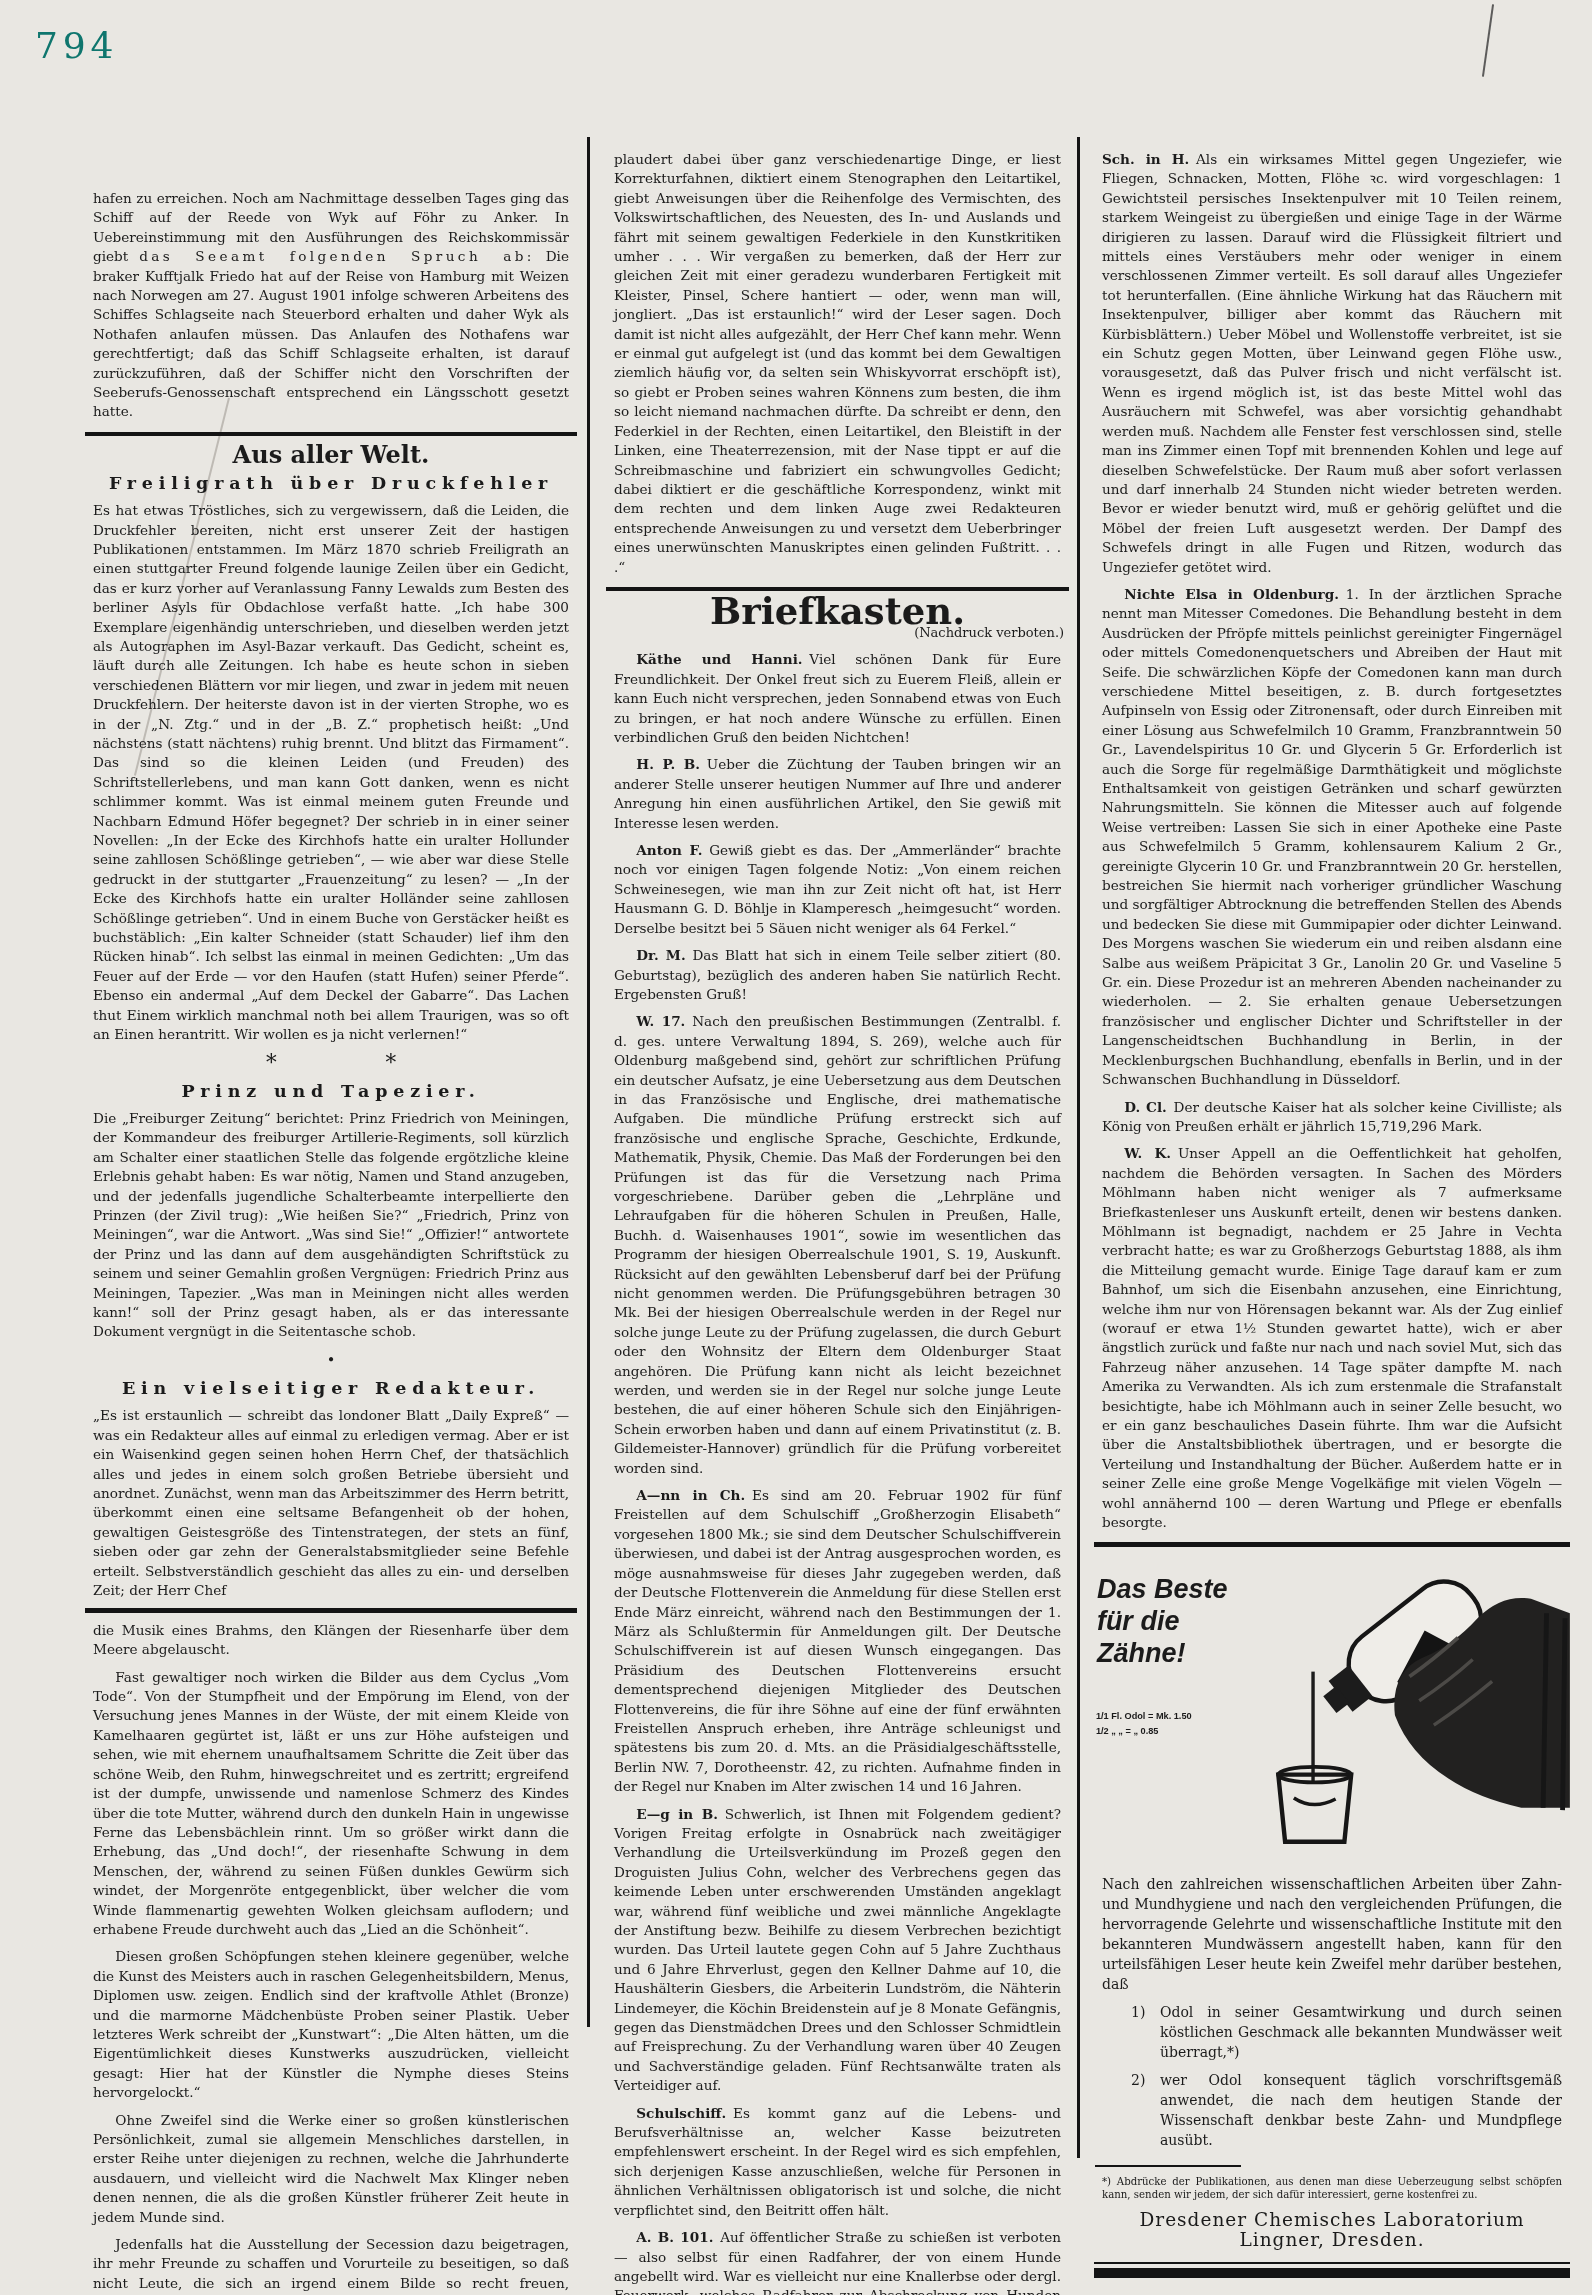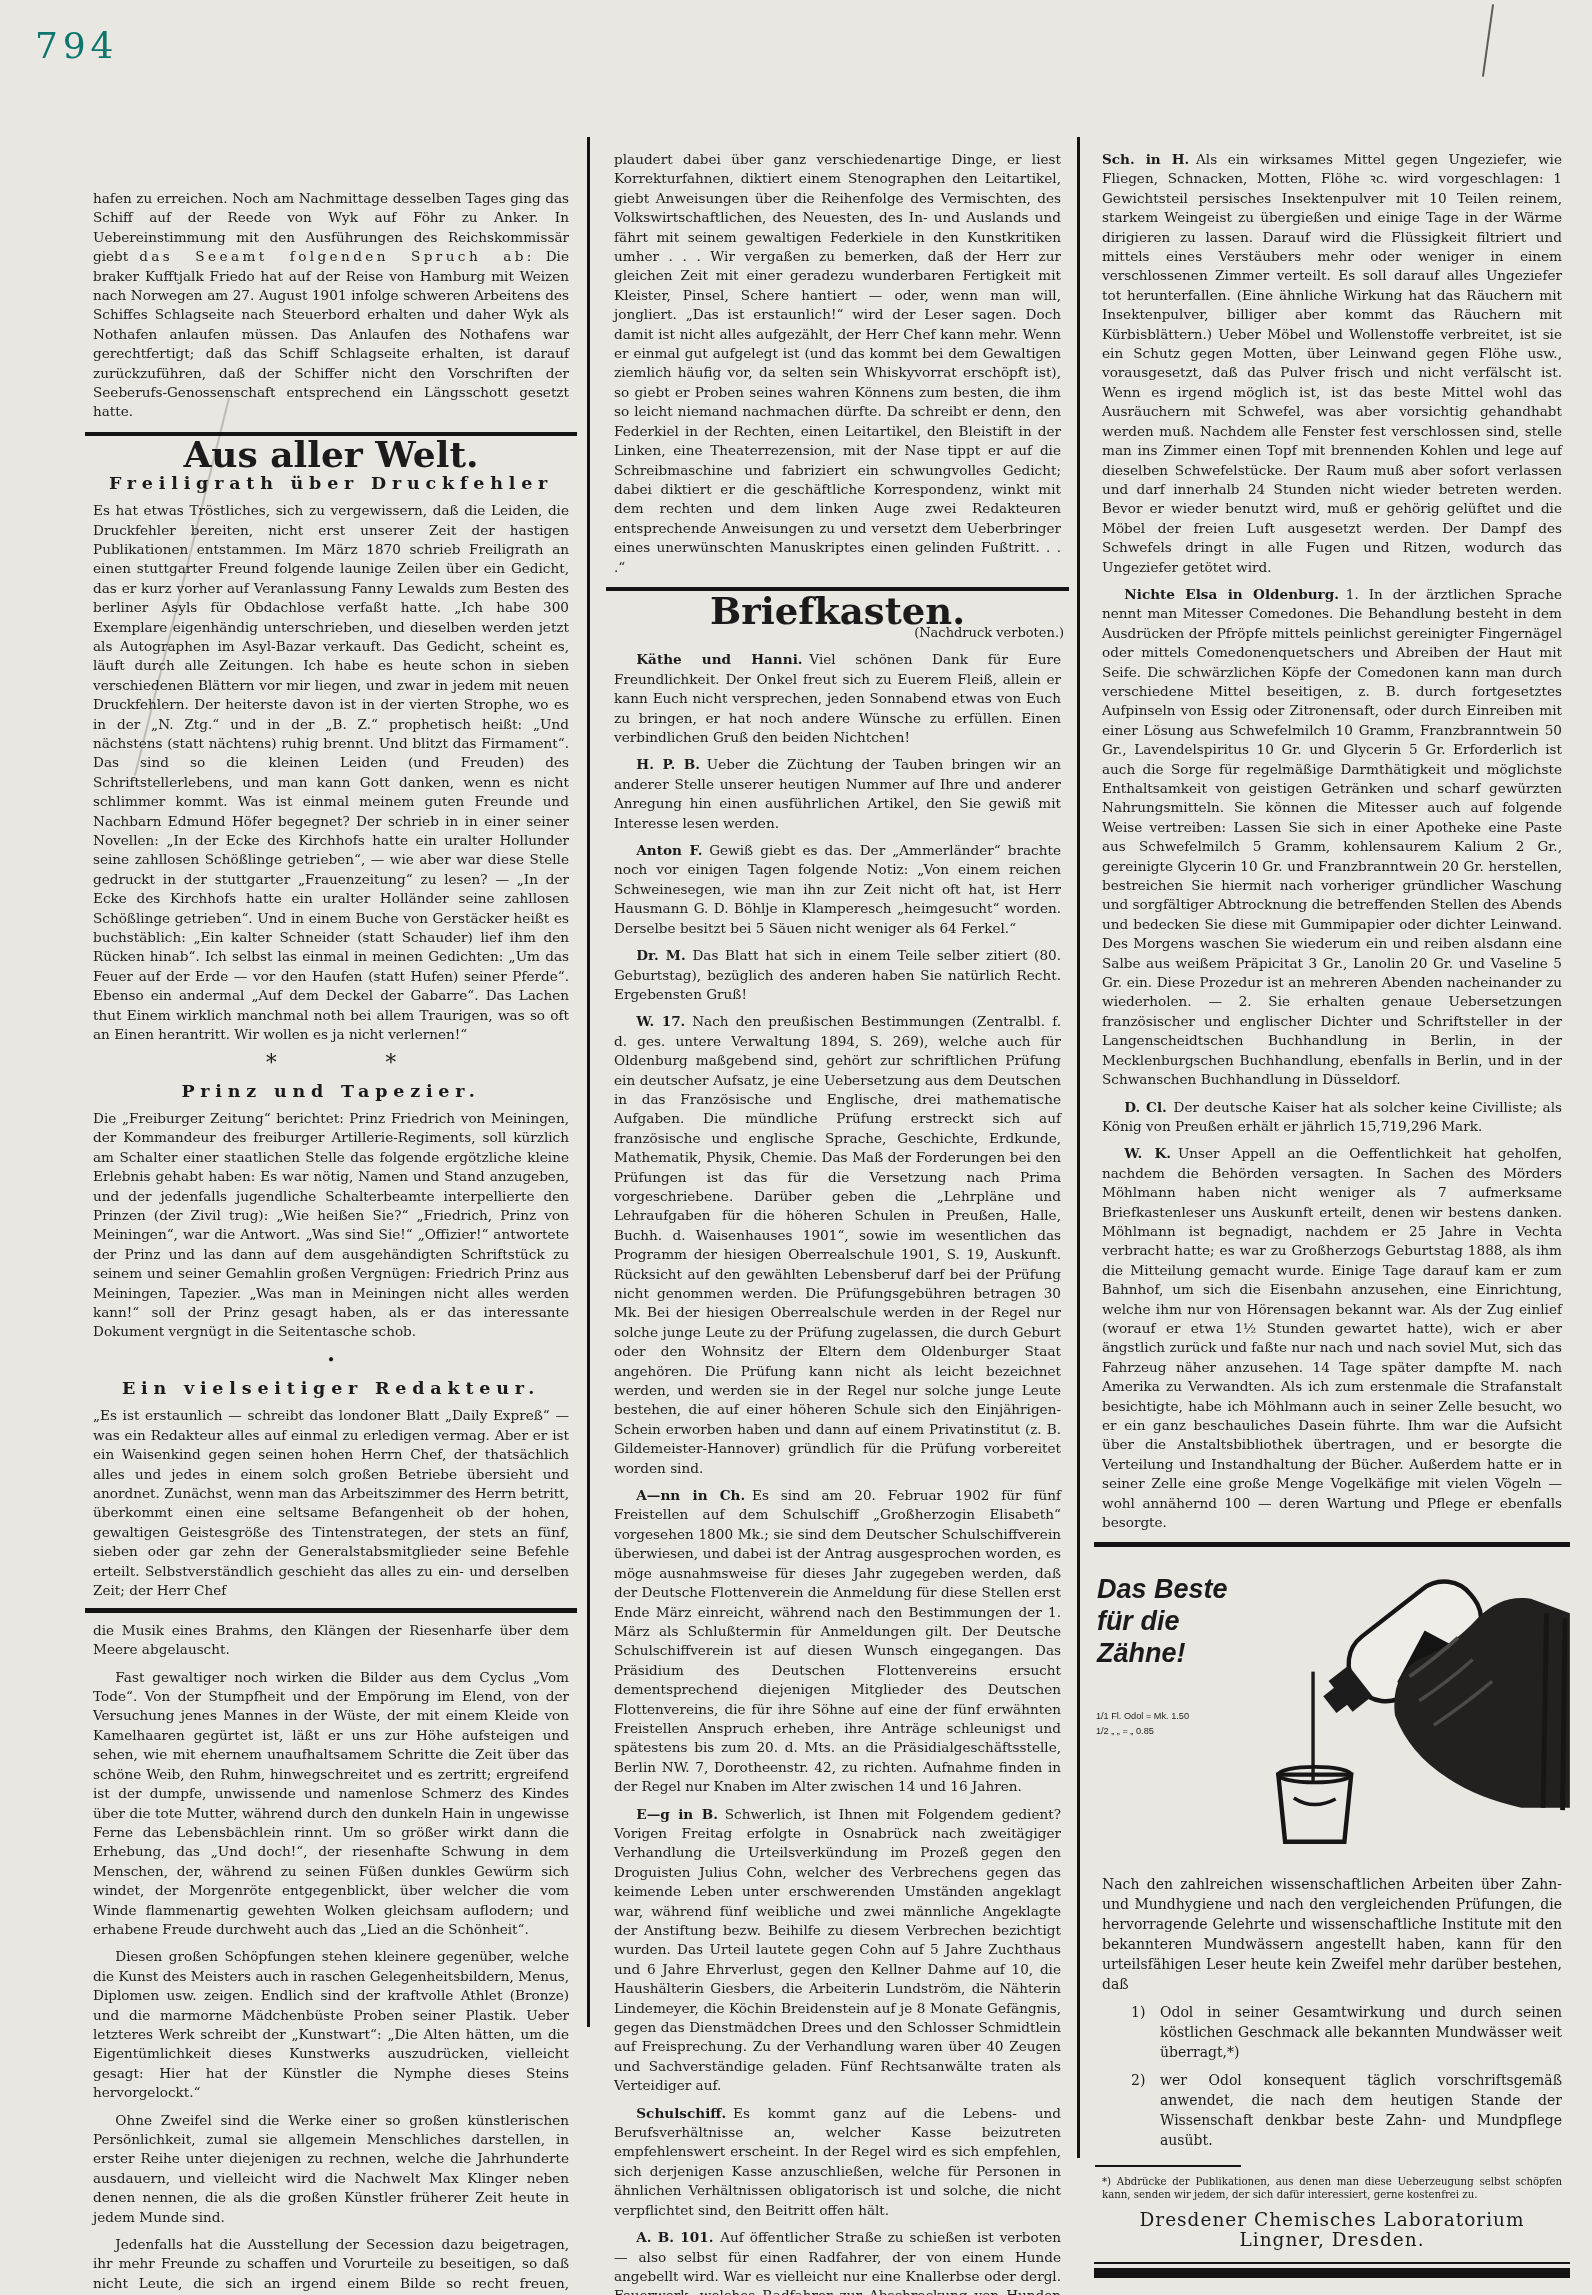--- a/index.html
+++ b/index.html
@@ -17,37 +17,37 @@
   p.noindent{text-indent:0;}
   .emph-sperr{letter-spacing:3.4px;word-spacing:7.8px;}
 
   .vrule{position:absolute;width:2.9px;background:#141414;}
   .vrule-1{left:587px;top:137px;height:1890px;}
   .vrule-2{left:1077px;top:137px;height:2021px;}
 
   .hr-thick{height:4.4px;background:#141414;margin:9.7px 0 8.7px 0;border:0;}
   .hr-thick.tight{margin:6.8px 0 4.9px 0;}
 
-  .h-main{font-size:36px;font-weight:bold;text-align:center;margin:8.7px 0 2.9px 0;text-indent:0;}
+  .h-main{font-size:24px;font-weight:bold;text-align:center;margin:8.7px 0 2.9px 0;text-indent:0;}
   .h-sub{font-size:17.5px;font-weight:bold;text-align:center;letter-spacing:5.8px;margin:9.7px 0 3.9px 0;text-indent:0;}
   .h-brief{font-size:37px;font-weight:bold;text-align:center;margin:10.7px 0 0 0;text-indent:0;}
   .brief-notice{text-align:right;font-size:13px;margin:1.9px 4.9px 7.8px 0;text-indent:0;}
 
   .star-sep{text-align:center;font-size:21.4px;word-spacing:102px;margin:7.8px 0 2.9px 0;text-indent:0;}
   .dot-sep{text-align:center;font-size:14.6px;margin:4.9px 0 1.9px 0;text-indent:0;}
   .dash-sep{width:73px;height:4.4px;background:#141414;margin:20.4px auto 0 auto;}
 
   .letter .lead{font-weight:bold;margin-right:6.8px;}
 
   
   .odol-figure{position:relative;height:311px;margin-top:4.9px;}
   .odol-head{position:absolute;left:2.9px;top:17.5px;width:160px;font-family:"Liberation Sans",sans-serif;
              font-weight:bold;font-style:italic;font-size:27px;line-height:32px;text-align:left;}
   .odol-prices{position:absolute;left:1.9px;top:154px;width:146px;font-family:"Liberation Sans",sans-serif;
-               font-size:9.2px;line-height:14.6px;font-weight:normal;text-align:left;}
+               font-size:9.2px;line-height:14.6px;font-weight:bold;text-align:left;}
   .odol-svg{position:absolute;right:0;top:0;}
   .odol-body{font-size:14px;line-height:20px;}
   .odol-point{text-indent:0;padding-left:58px;margin-top:2.9px;font-size:14px;line-height:20px;}
   .odol-point .pnum{display:inline-block;margin-left:-29px;width:29px;}
   .fn-rule{width:146px;height:1.9px;background:#141414;margin:14.6px 0 5.8px 1px;}
   .odol-fn{font-size:10.2px;line-height:13px;text-indent:14.6px;}
   .odol-company{font-size:18.5px;text-align:center;margin-top:9.7px;text-indent:0;letter-spacing:1px;}
 
   
   .pre-tropon-thin{height:1.9px;background:#141414;margin:12.6px 0 3.9px 0;}

